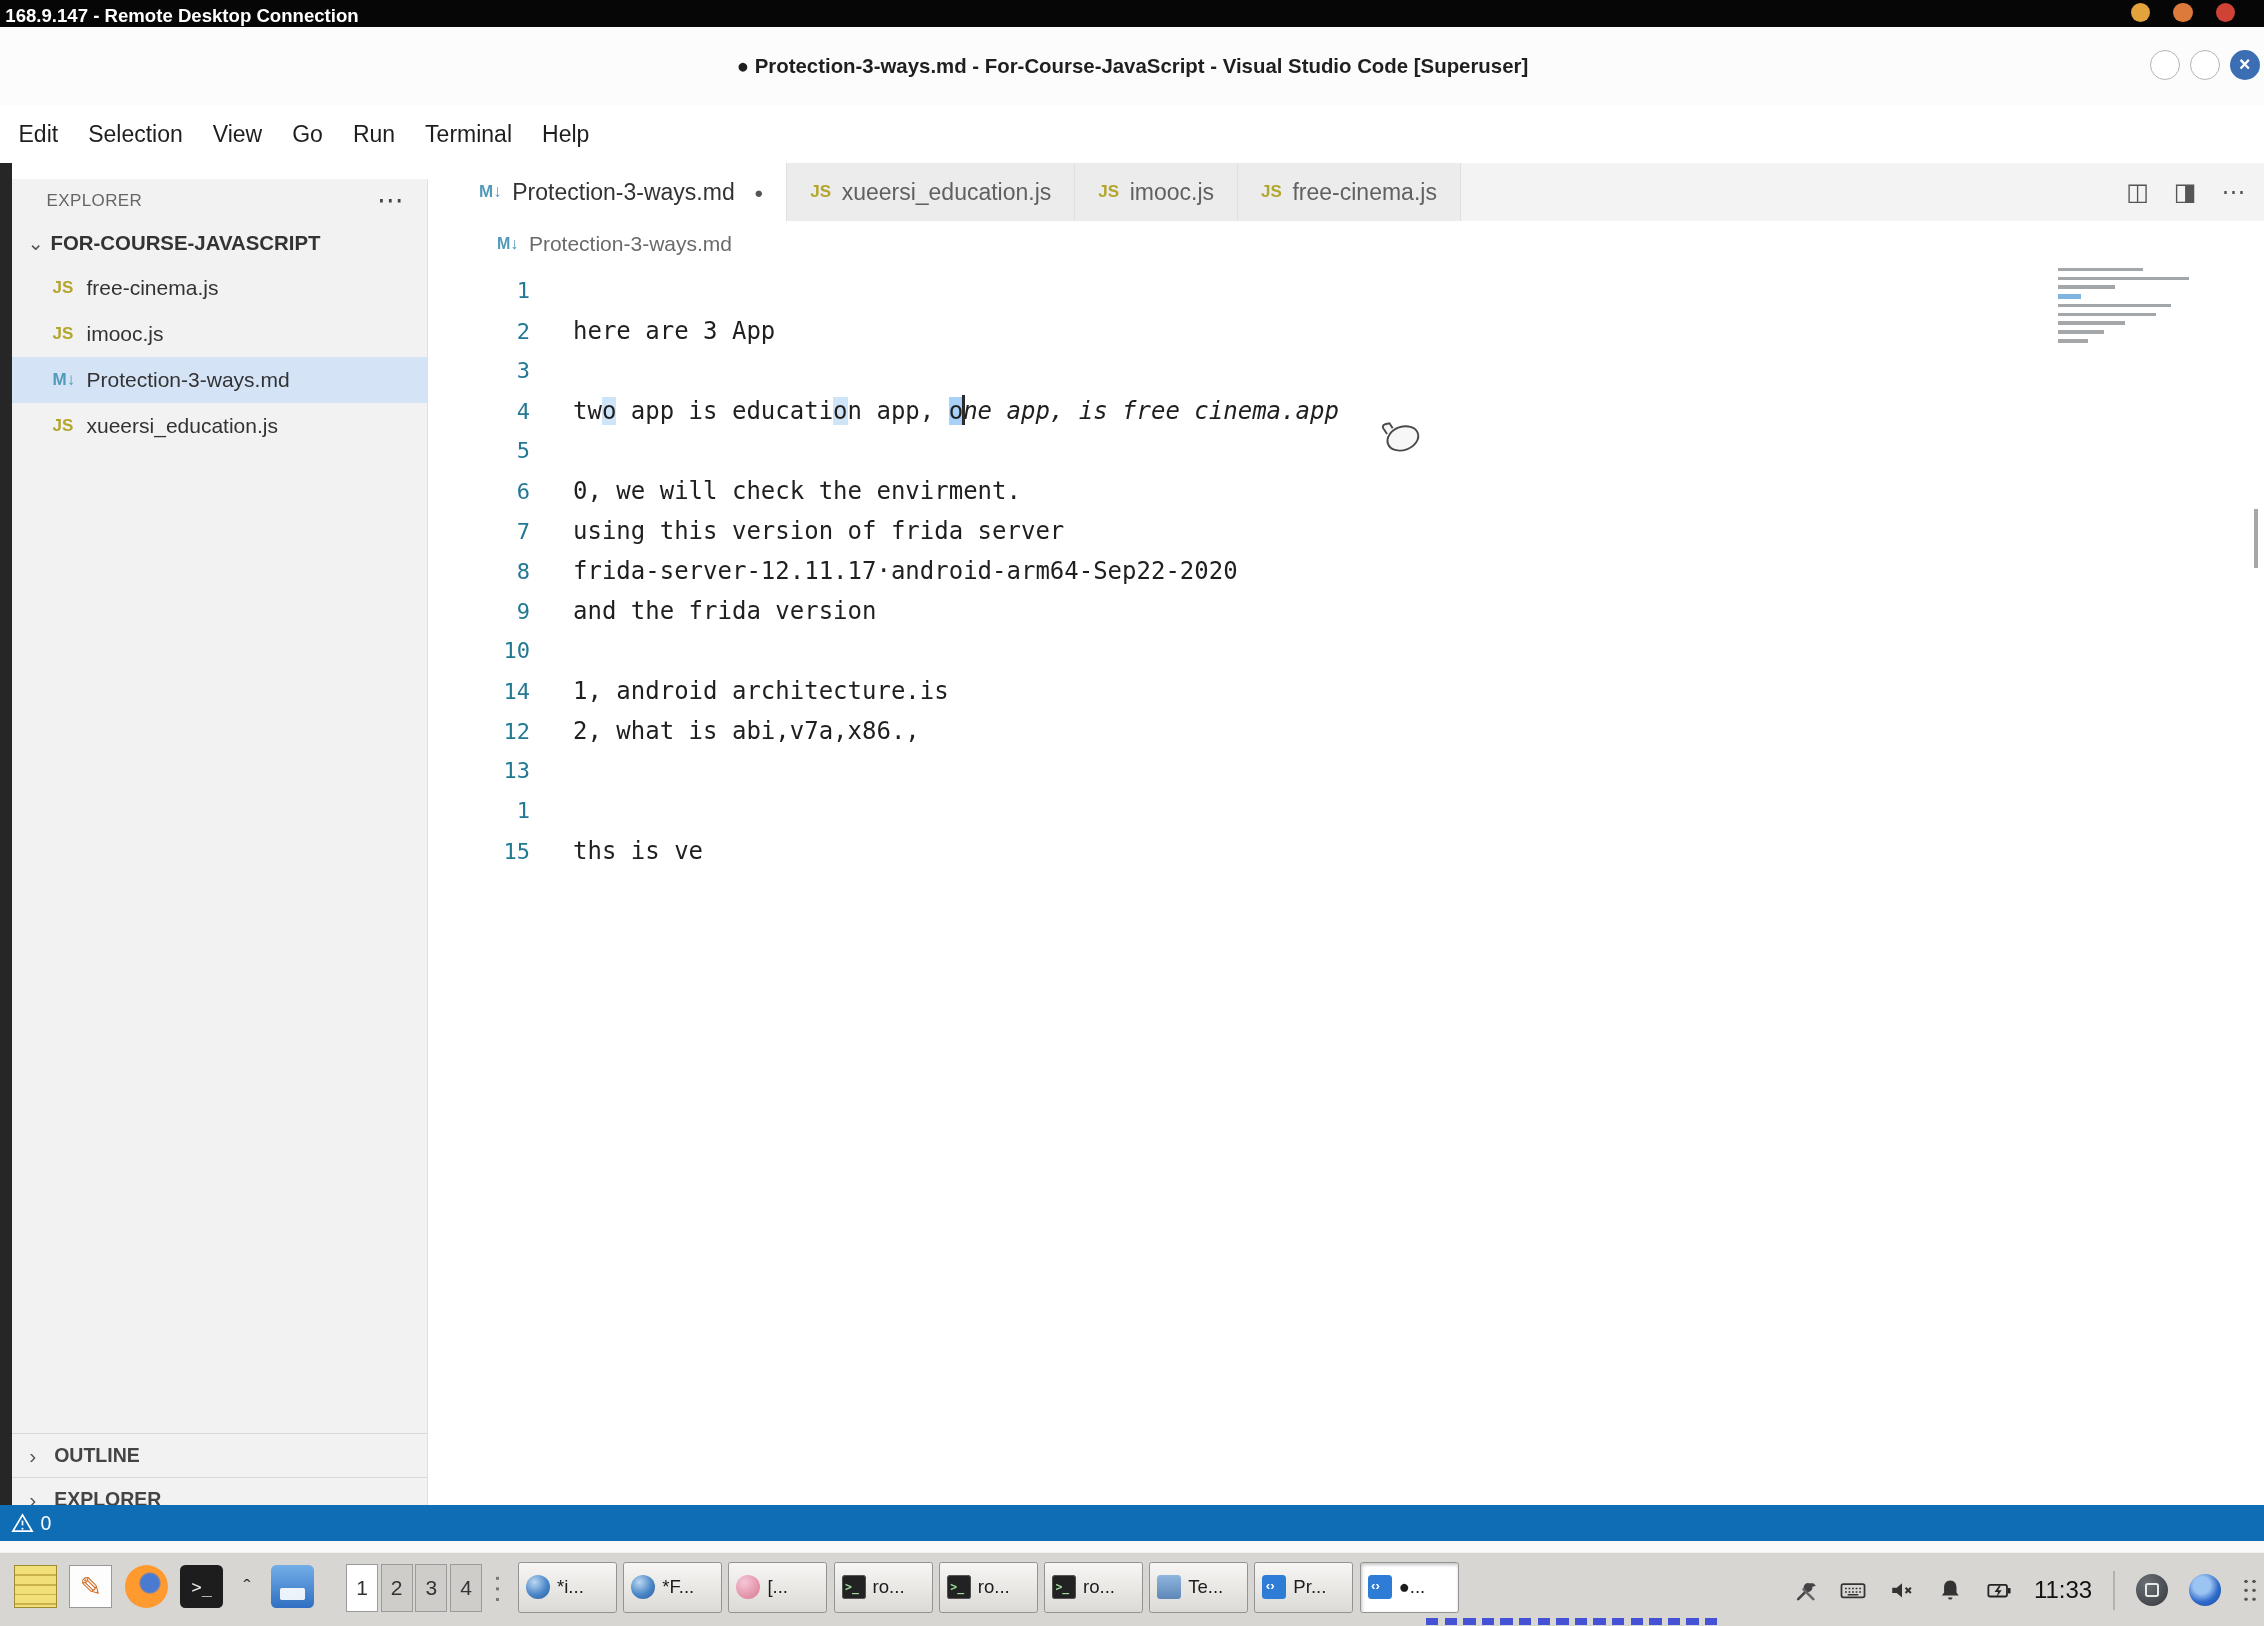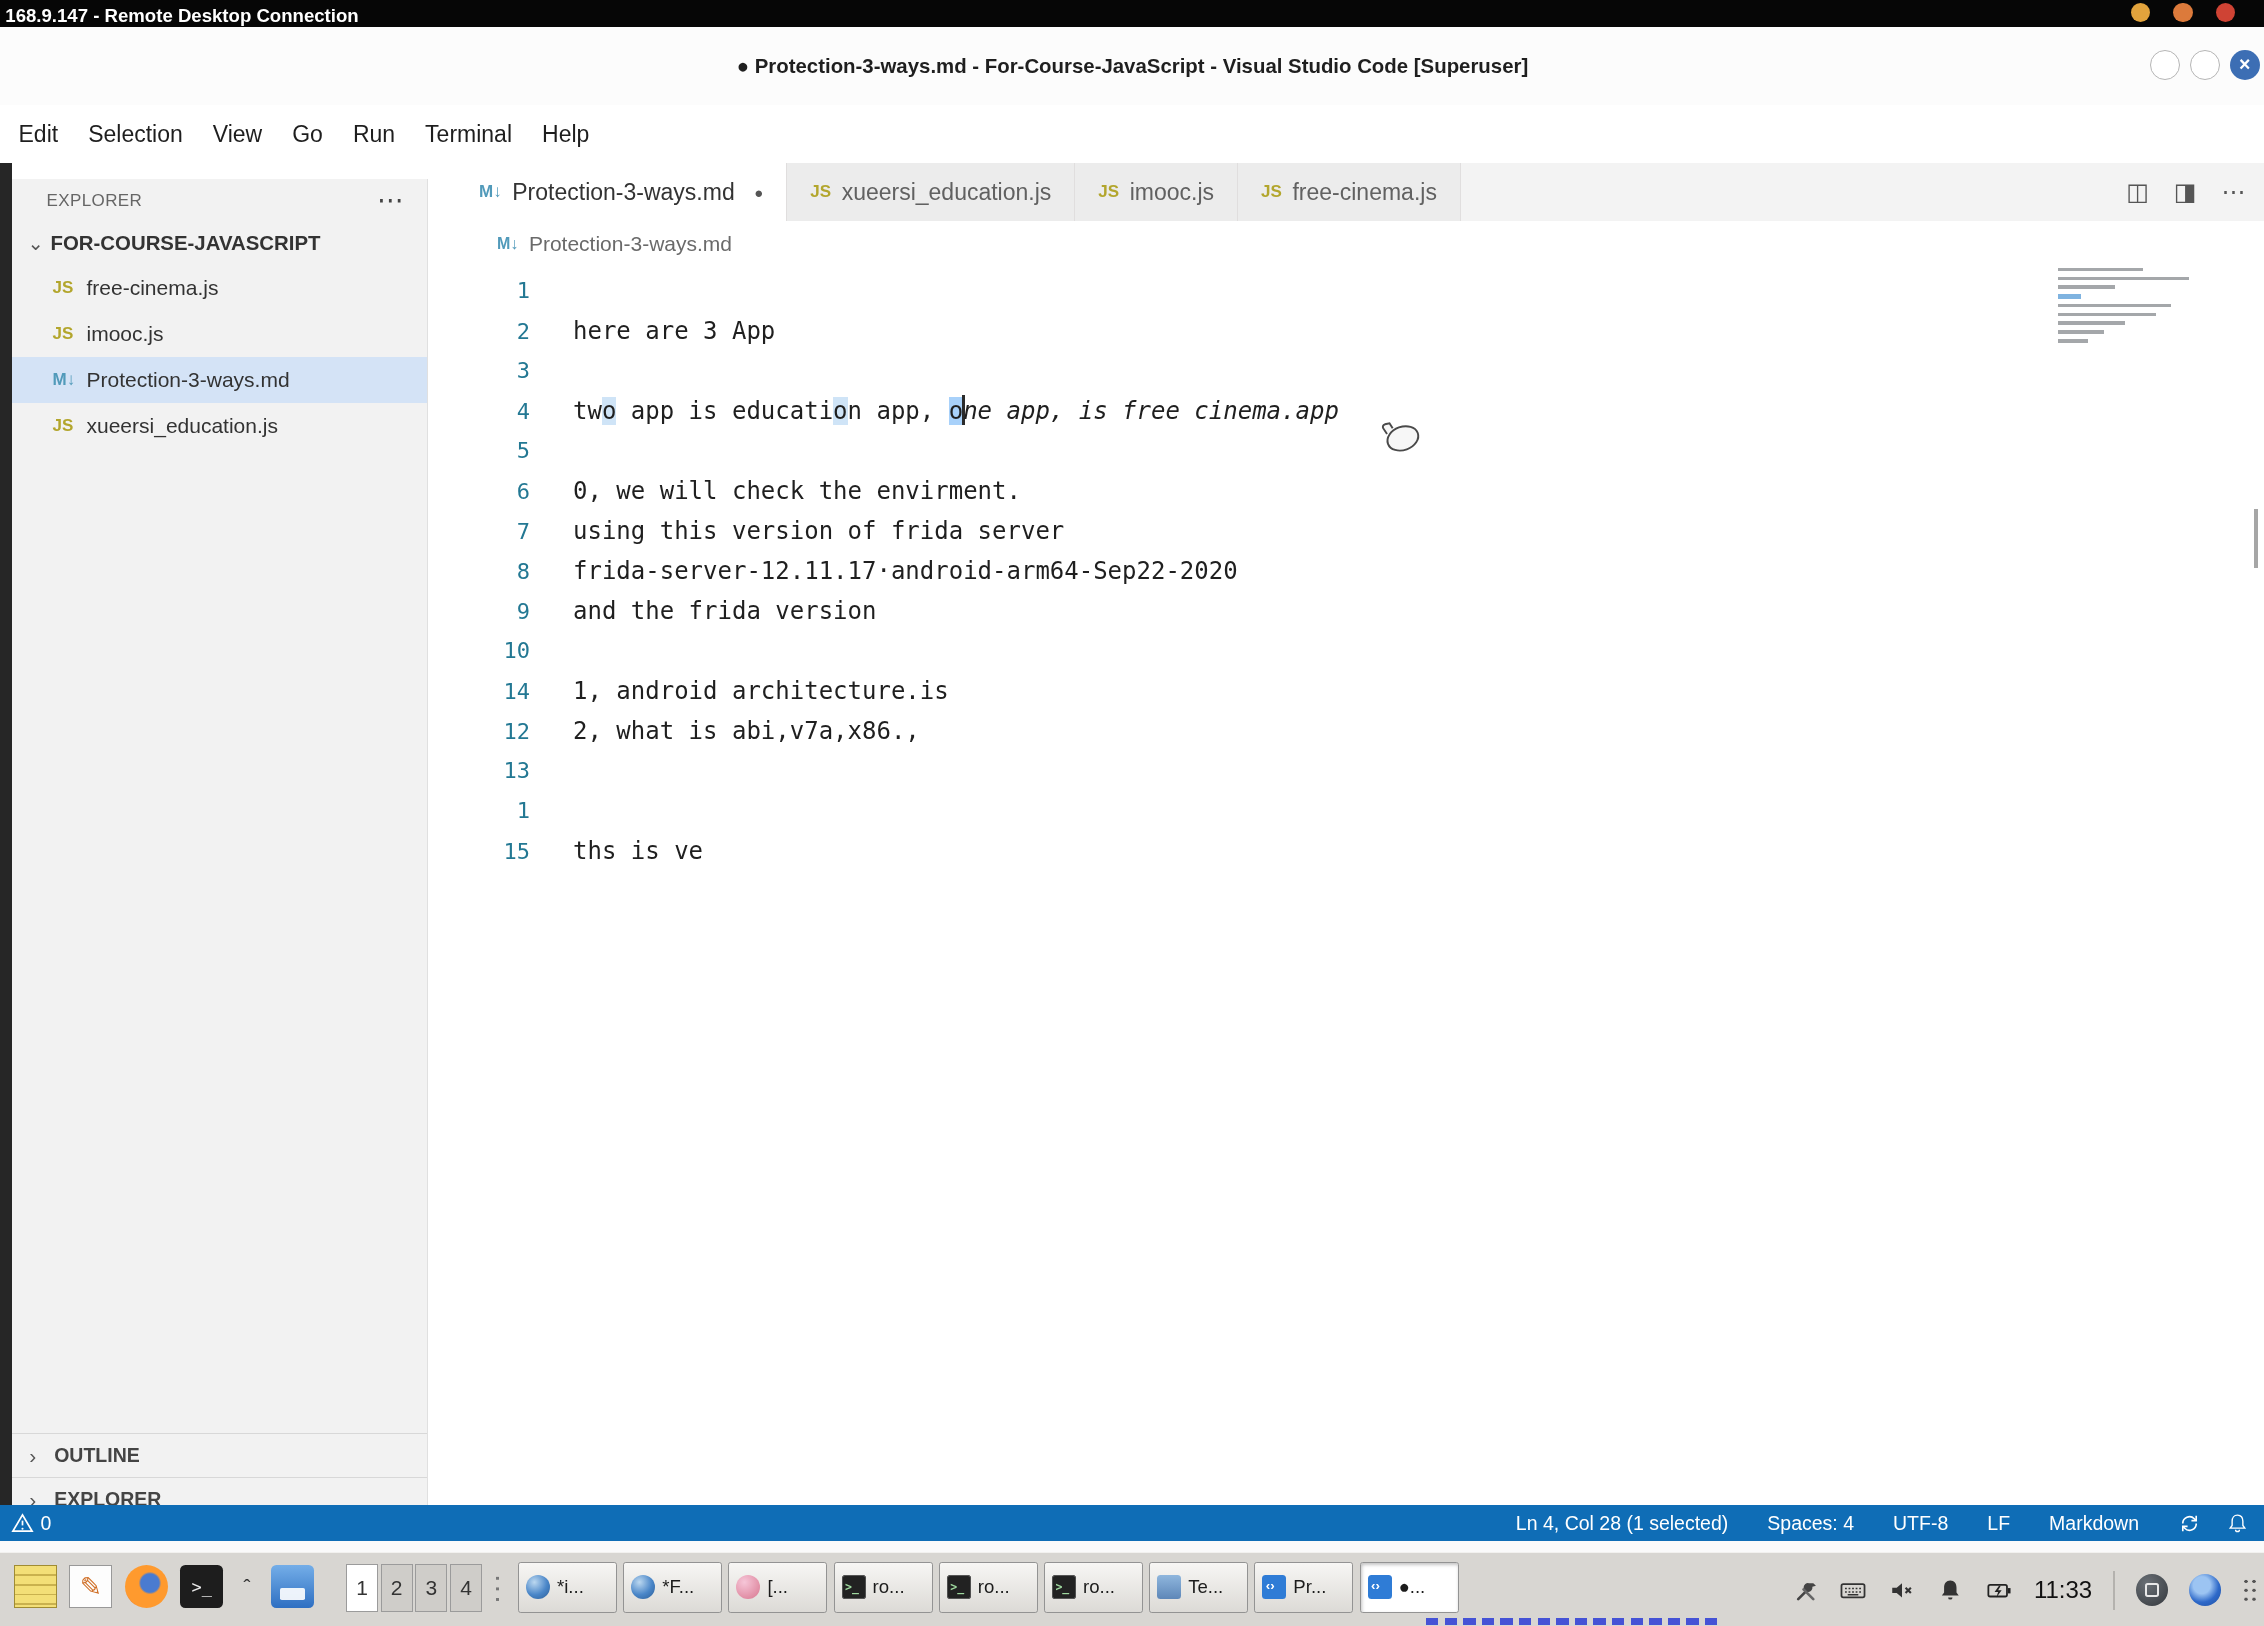--- a/index.html
+++ b/index.html
@@ -344,37 +344,20 @@
 
   <div id="statusbar">
     <div class="sb-left">
       <svg width="23" height="23" viewBox="0 0 24 24">
         <path d="M12 3 L22 20 H2 Z" fill="none" stroke="#fff" stroke-width="1.8"></path>
         <path d="M12 9v5" stroke="#fff" stroke-width="1.8"></path>
         <circle cx="12" cy="17.5" r="1.1" fill="#fff"></circle>
       </svg>
       <span>0</span>
     </div>
-    <div class="sb-right">
-      <span>Ln 4, Col 28 (1 selected)</span>
-      <span>Spaces: 4</span>
-      <span>UTF-8</span>
-      <span>LF</span>
-      <span>Markdown</span>
-      <span class="icon-grp">
-        <svg width="23" height="23" viewBox="0 0 24 24">
-          <path d="M5 12a7 7 0 0 1 12-5l2 2M19 12a7 7 0 0 1-12 5l-2-2" fill="none" stroke="#fff" stroke-width="1.7"></path>
-          <path d="M19 4v5h-5M5 20v-5h5" fill="none" stroke="#fff" stroke-width="1.7"></path>
-        </svg>
-        <svg width="23" height="23" viewBox="0 0 30 30">
-          <path d="M15 4c-4.5 0-7 3.5-7 8v5.5L5.5 21h19L22 17.5V12c0-4.5-2.5-8-7-8z" fill="none" stroke="#fff" stroke-width="1.8"></path>
-          <path d="M12.5 23a2.5 2.5 0 0 0 5 0" fill="none" stroke="#fff" stroke-width="1.8"></path>
-        </svg>
-      </span>
-    </div>
   </div>
 
   <div id="whitegap"></div>
 
   <div id="taskbar">
     <div id="launchers">
       <div class="launch" id="launch-notes"></div>
       <div class="launch" id="launch-editor">
         <span>✎</span>
       </div>

